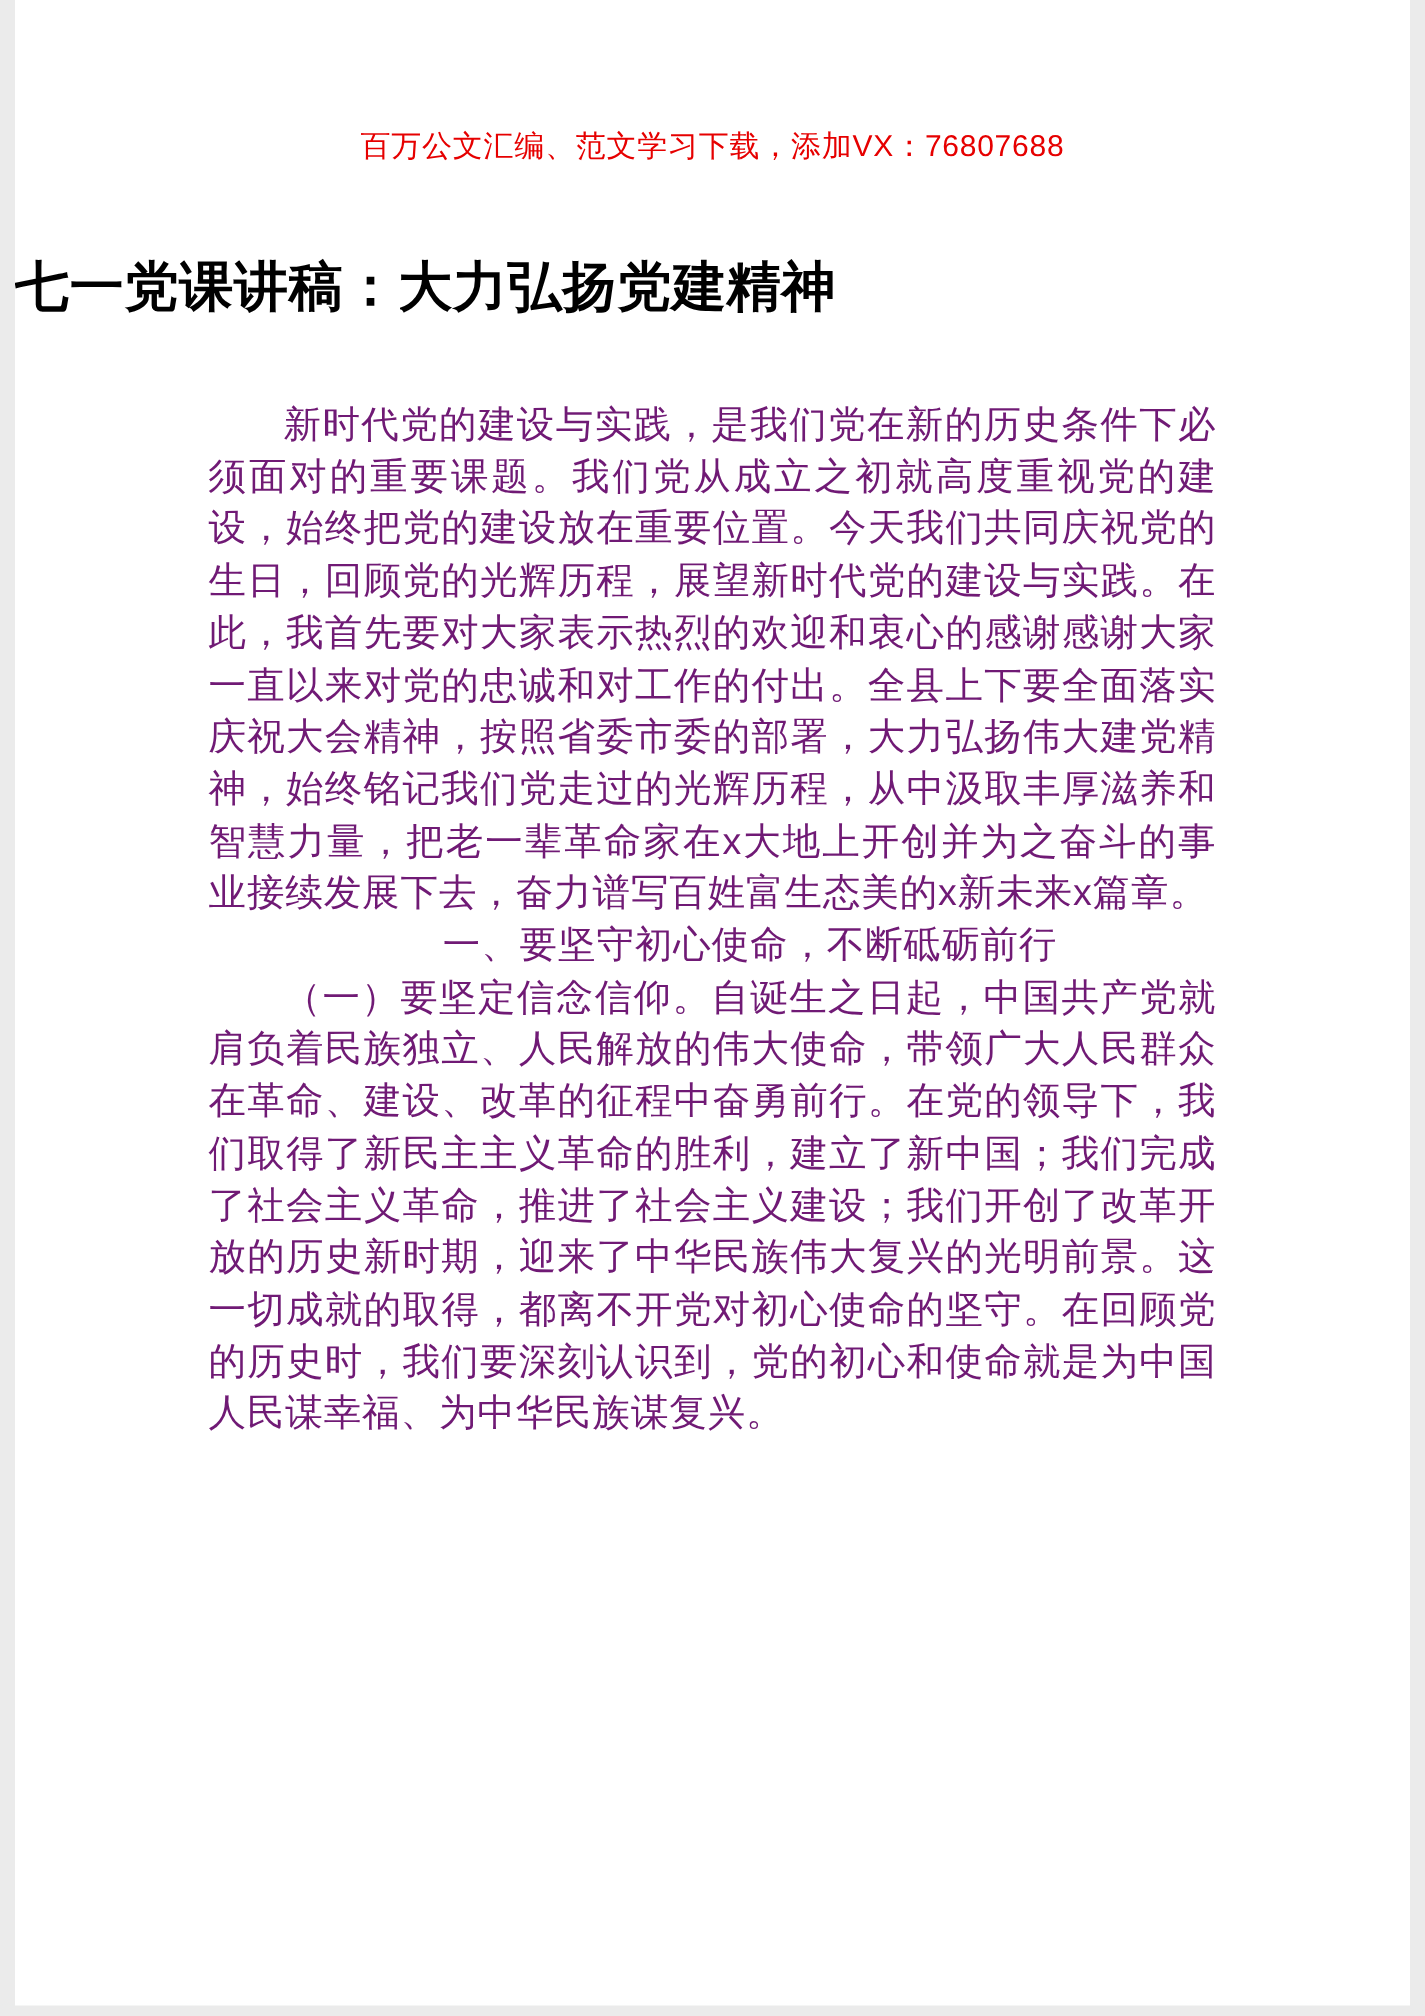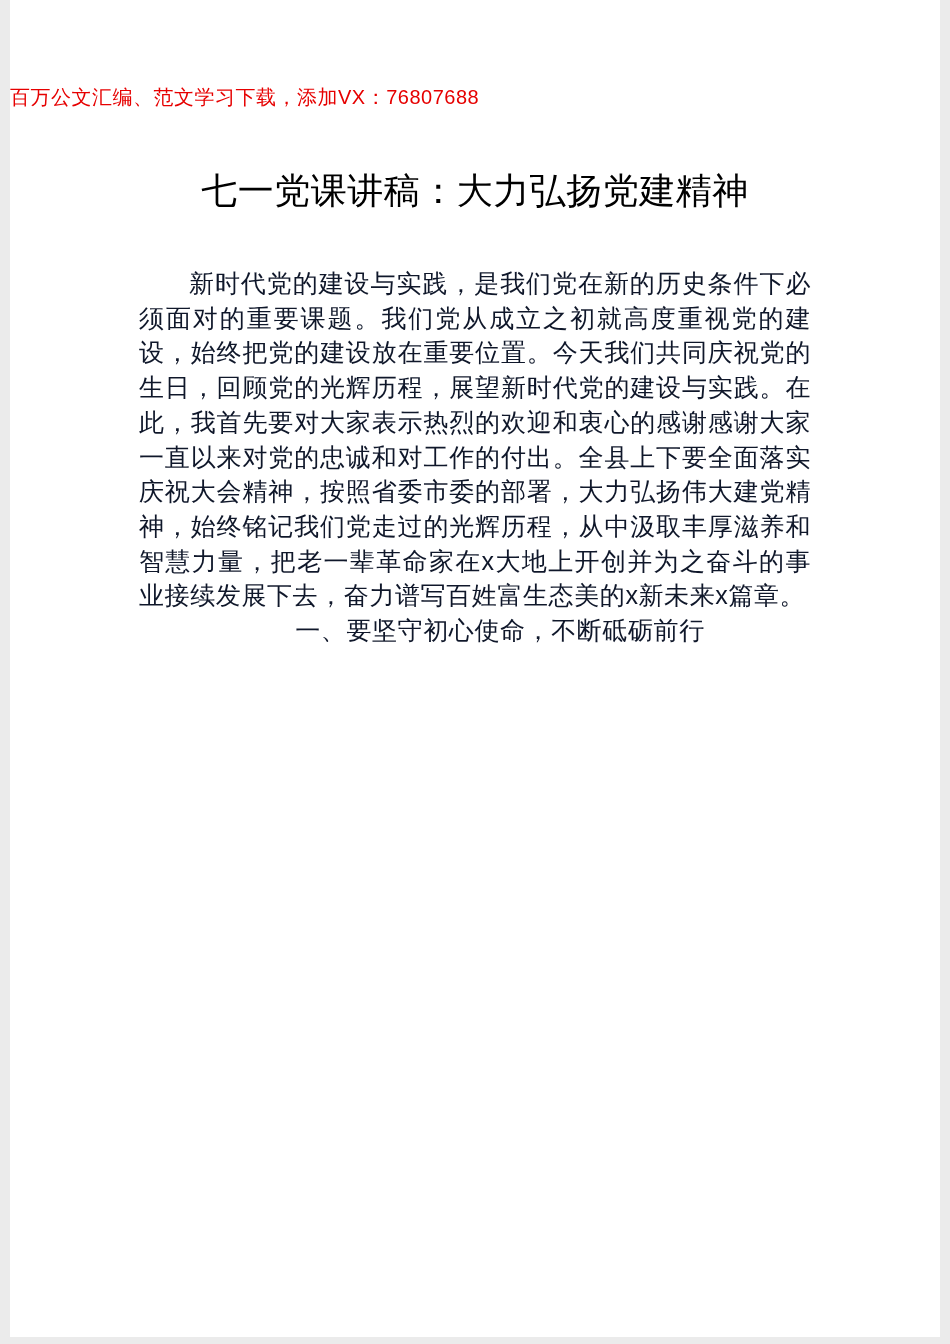--- a/index.html
+++ b/index.html
@@ -18,40 +18,41 @@
     left: 10px;
     top: 0;
     width: 930px;
     height: 1337px;
     background: #ffffff;
     overflow: hidden;
     box-sizing: border-box;
   }
   .promo {
     margin-top: 84px;
+    text-align: center;
     font-size: 20px;
     letter-spacing: 0.5px;
     color: #e60000;
     white-space: nowrap;
   }
   .doc-title {
     margin: 56px 0 0 0;
-    text-align: center;
+    text-align: left;
     font-size: 36px;
-    font-weight: 400;
+    font-weight: 700;
     color: #000000;
     letter-spacing: 0.5px;
   }
   .content {
     margin: 50px auto 0 auto;
     width: 672px;
     font-size: 25px;
     line-height: 34.7px;
     letter-spacing: 0.6px;
-    color: #0f172a;
+    color: #701a75;
     text-align: justify;
   }
   .content p {
     margin: 0;
     padding: 0;
     text-indent: 2em;
   }
   .section-heading {
     text-align: center;
   }
@@ -61,15 +62,16 @@
 
 <div class="page">
 
   <div class="promo">百万公文汇编、范文学习下载，添加VX：76807688</div>
 
   <h1 class="doc-title">七一党课讲稿：大力弘扬党建精神</h1>
 
   <div class="content">
     <p>新时代党的建设与实践，是我们党在新的历史条件下必须面对的重要课题。我们党从成立之初就高度重视党的建设，始终把党的建设放在重要位置。今天我们共同庆祝党的生日，回顾党的光辉历程，展望新时代党的建设与实践。在此，我首先要对大家表示热烈的欢迎和衷心的感谢感谢大家一直以来对党的忠诚和对工作的付出。全县上下要全面落实庆祝大会精神，按照省委市委的部署，大力弘扬伟大建党精神，始终铭记我们党走过的光辉历程，从中汲取丰厚滋养和智慧力量，把老一辈革命家在x大地上开创并为之奋斗的事业接续发展下去，奋力谱写百姓富生态美的x新未来x篇章。</p>
     <p class="section-heading">一、要坚守初心使命，不断砥砺前行</p>
+    <p>（一）要坚定信念信仰。自诞生之日起，中国共产党就肩负着民族独立、人民解放的伟大使命，带领广大人民群众在革命、建设、改革的征程中奋勇前行。在党的领导下，我们取得了新民主主义革命的胜利，建立了新中国；我们完成了社会主义革命，推进了社会主义建设；我们开创了改革开放的历史新时期，迎来了中华民族伟大复兴的光明前景。这一切成就的取得，都离不开党对初心使命的坚守。在回顾党的历史时，我们要深刻认识到，党的初心和使命就是为中国人民谋幸福、为中华民族谋复兴。</p>
   </div>
 
 </div>
 
 </body></html>

